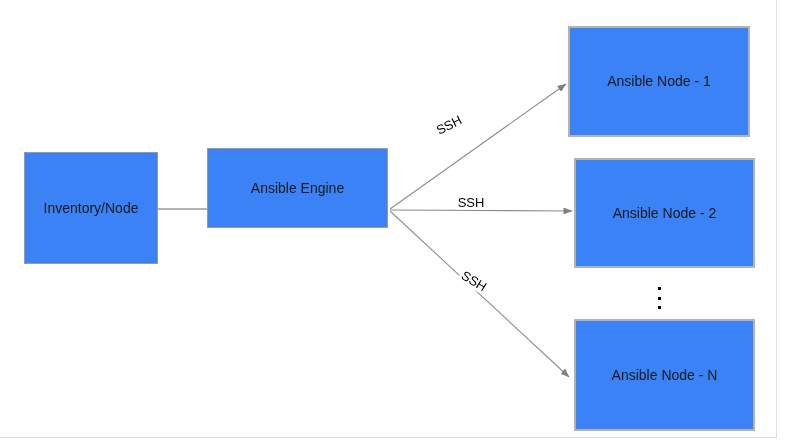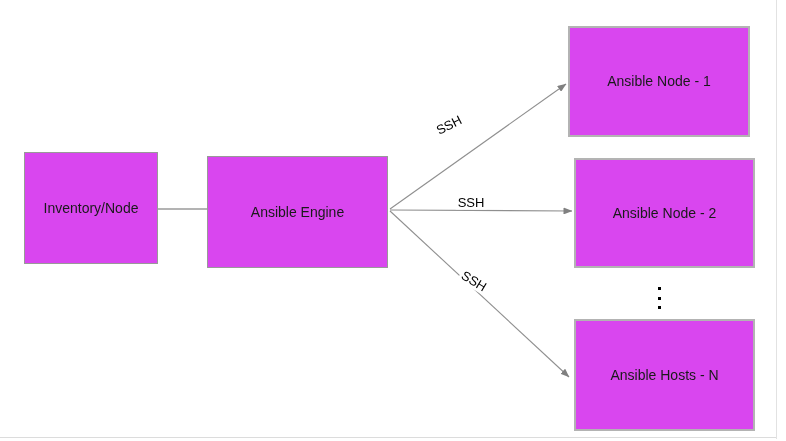--- a/index.html
+++ b/index.html
@@ -38,39 +38,39 @@
     top: 439px;
     width: 786px;
     height: 2px;
     background: #ffffff;
   }
 
   
   .node {
     position: absolute;
     box-sizing: border-box;
-    background: #d946ef;
+    background: #3b82f6;
     border: 1px solid #999999;
     display: flex;
     align-items: center;
     justify-content: center;
   }
   .node.thick {
     border: 2px solid #b3b3b3;
   }
   .node-label {
     font-size: 14px;
     color: #1a1a1a;
     line-height: 1.2;
     text-align: center;
     white-space: nowrap;
   }
 
   #box-inventory { left: 24px;  top: 152px; width: 134px; height: 112px; }
-  #box-engine    { left: 207px; top: 156px; width: 181px; height: 112px; }
+  #box-engine    { left: 207px; top: 148px; width: 181px; height: 80px; }
   #box-node-1    { left: 568px; top: 26px;  width: 182px; height: 111px; }
   #box-node-2    { left: 574px; top: 158px; width: 181px; height: 110px; justify-content: center; }
   #box-node-n    { left: 574px; top: 319px; width: 181px; height: 112px; }
 
   
   #edges {
     position: absolute;
     left: 0;
     top: 0;
     width: 786px;
@@ -153,21 +153,21 @@
 
   <div class="node thick" id="box-node-1">
     <span class="node-label">Ansible Node - 1</span>
   </div>
 
   <div class="node thick" id="box-node-2">
     <span class="node-label">Ansible Node - 2</span>
   </div>
 
   <div class="node thick" id="box-node-n">
-    <span class="node-label">Ansible Hosts - N</span>
+    <span class="node-label">Ansible Node - N</span>
   </div>
 
   <span class="edge-label" id="ssh-label-1">SSH</span>
   <span class="edge-label" id="ssh-label-2">SSH</span>
   <span class="edge-label" id="ssh-label-3">SSH</span>
 
   <div id="ellipsis">
     <span class="dot"></span>
     <span class="dot"></span>
     <span class="dot"></span>

